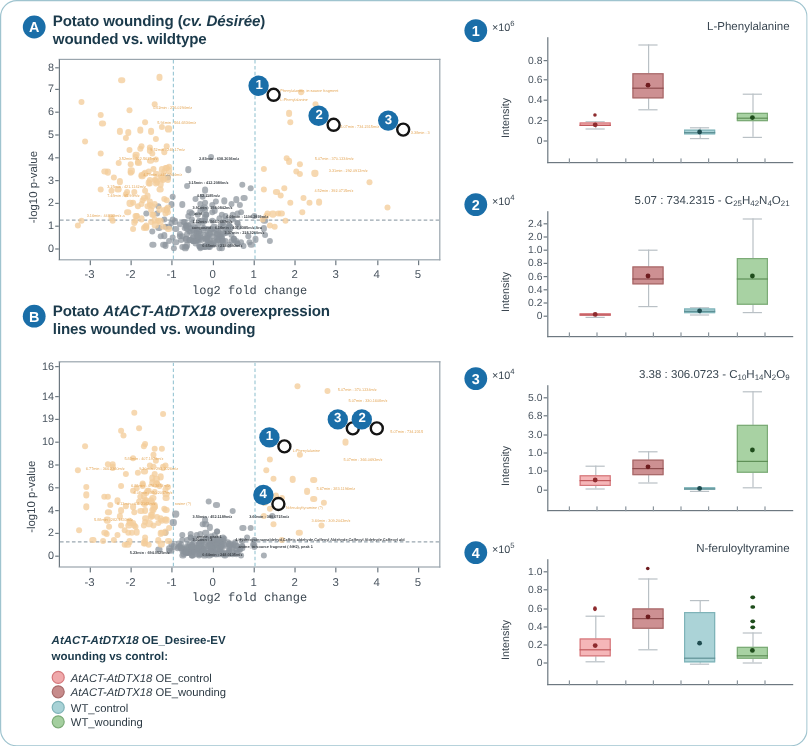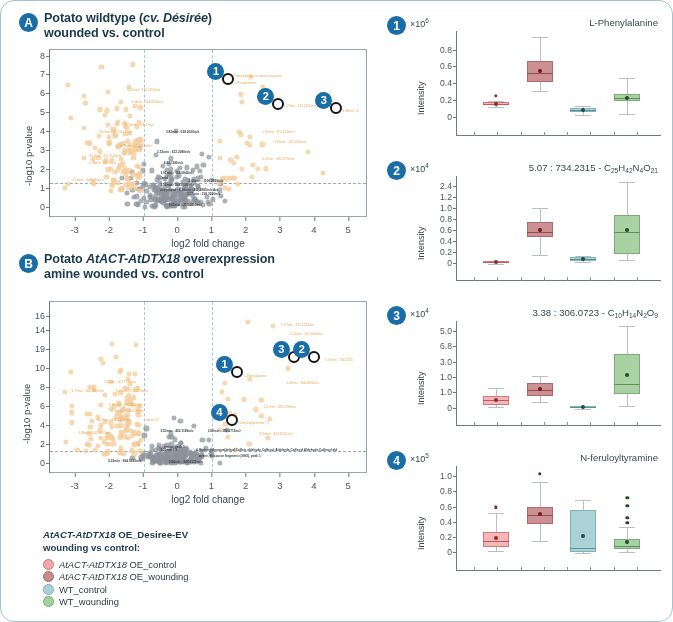--- a/index.html
+++ b/index.html
@@ -38,21 +38,21 @@
   .ytick{position:absolute;right:100%;margin-right:4px;font-size:9px;color:#4a5560;
          transform:translateY(-50%);white-space:nowrap;}
   .ytick::after{content:"";position:absolute;left:100%;top:50%;margin-left:1px;
                 width:3px;height:0;border-top:1px solid #6d7880;}
   .xtick{position:absolute;top:100%;margin-top:7px;font-size:9.5px;color:#4a5560;
          transform:translateX(-50%);}
   .xtick::before{content:"";position:absolute;left:50%;bottom:100%;margin-bottom:3px;
                  height:4px;width:0;border-left:1px solid #6d7880;}
   .ylabel{position:absolute;font-size:9.5px;color:#3b4650;white-space:nowrap;
           transform-origin:0 0;transform:rotate(-90deg);}
-  .xlabel{position:absolute;font-size:10px;color:#3b4650;text-align:center;}
+  .xlabel{position:absolute;font-size:10px;color:#3b4650;text-align:center;font-family:Liberation Mono, monospace;}
 
   
   .legend{position:absolute;}
   .legend-h{font-size:9.6px;font-weight:700;color:#1b3a4b;line-height:1.35;}
   .legend-h i{font-style:italic;}
   .lg-row{display:flex;align-items:center;gap:5px;margin-top:1.5px;}
   .lg-dot{width:9px;height:9px;border-radius:50%;flex:0 0 auto;}
   .lg-txt{font-size:9.4px;color:#2d3a44;}
   .lg-txt i{font-style:italic;}
   .bp-title{position:absolute;right:4px;top:0px;font-size:9.6px;color:#3a4752;
@@ -79,22 +79,22 @@
   .ylab-bp{position:absolute;font-size:9px;color:#3b4650;white-space:nowrap;
            transform-origin:0 0;transform:rotate(-90deg);}
 </style>
 </head>
 <body>
 
 <div class="figure">
 
   <div class="badge lg" style="left:18px;top:12px;">A</div>
   <div class="panel-title" style="left:43px;top:10px;width:300px;">
-    <span>Potato wildtype (</span><i>cv. Désirée</i><span>)</span><br>
-    <span>wounded vs. control</span>
+    <span>Potato wounding (</span><i>cv. Désirée</i><span>)</span><br>
+    <span>wounded vs. wildtype</span>
   </div>
   <div class="volcano" id="volcA" style="left:48px;top:48px;width:318px;height:168px;">
     <div class="vbox" id="volcA-box">
         <div class="vgrid" style="left: 94.0323px;"></div>
         <div class="vgrid" style="left: 162.419px;"></div>
         <div class="hgrid" style="top: 133.079px;"></div>
         <div class="pt g" style="left: 170.464px; top: 134.29px; width: 5.2px; height: 5.2px; opacity: 0.72;"></div>
         <div class="pt g" style="left: 113.246px; top: 152.873px; width: 5.2px; height: 5.2px; opacity: 0.72;"></div>
         <div class="pt g" style="left: 121.438px; top: 149.027px; width: 5.2px; height: 5.2px; opacity: 0.72;"></div>
         <div class="pt g" style="left: 105.102px; top: 137.634px; width: 5.2px; height: 5.2px; opacity: 0.72;"></div>
@@ -501,21 +501,21 @@
       <div class="ytick" style="top: 44.3596px;">6</div>
       <div class="ytick" style="top: 25.4831px;">7</div>
       <div class="ytick" style="top: 6.60674px;">8</div>
     </div>
   <div class="ylabel" style="left:22px;top:185px;">-log10 p-value</div>
   <div class="xlabel" style="left:48px;top:237px;width:318px;">log2 fold change</div>
 
   <div class="badge lg" style="left:18px;top:253px;">B</div>
   <div class="panel-title" style="left:43px;top:251px;width:310px;">
     <span>Potato </span><i>AtACT-AtDTX18</i><span> overexpression</span><br>
-    <span>amine wounded vs. control</span>
+    <span>lines wounded vs. wounding</span>
   </div>
   <div class="volcano" id="volcB" style="left:48px;top:300px;width:318px;height:172px;">
     <div class="vbox" id="volcB-box">
         <div class="vgrid" style="left: 94.0323px;"></div>
         <div class="vgrid" style="left: 162.419px;"></div>
         <div class="hgrid" style="top: 149.193px;"></div>
         <div class="pt g" style="left: 169.524px; top: 161.006px; width: 5.2px; height: 5.2px; opacity: 0.72;"></div>
         <div class="pt g" style="left: 130.478px; top: 159.345px; width: 5.2px; height: 5.2px; opacity: 0.72;"></div>
         <div class="pt g" style="left: 128.166px; top: 154.442px; width: 5.2px; height: 5.2px; opacity: 0.72;"></div>
         <div class="pt g" style="left: 124.128px; top: 115.965px; width: 5.2px; height: 5.2px; opacity: 0.72;"></div>
@@ -914,21 +914,21 @@
       <div class="xtick" style="left: 265px;">4</div>
       <div class="xtick" style="left: 299.194px;">5</div>
       <div class="ytick" style="top: 161.547px;">0</div>
       <div class="ytick" style="top: 142.541px;">2</div>
       <div class="ytick" style="top: 123.536px;">4</div>
       <div class="ytick" style="top: 104.53px;">6</div>
       <div class="ytick" style="top: 85.5249px;">8</div>
       <div class="ytick" style="top: 66.5193px;">10</div>
       <div class="ytick" style="top: 47.5138px;">19</div>
       <div class="ytick" style="top: 28.5083px;">14</div>
-      <div class="ytick" style="top: 15px;">16</div>
+      <div class="ytick" style="top: 4px;">16</div>
     </div>
   <div class="ylabel" style="left:20px;top:443px;">-log10 p-value</div>
   <div class="xlabel" style="left:48px;top:493px;width:318px;">log2 fold change</div>
 
   <div class="legend" style="left:42px;top:528px;">
     <div class="legend-h">
       <i>AtACT-AtDTX18</i><span> OE_Desiree-EV</span><br>
       <span>wounding vs control:</span>
     </div>
     <div id="legend-items" style="margin-top:4px;">
@@ -1003,21 +1003,21 @@
       <div class="bp-title" style="right: 14px; top: 161px; position: absolute;">5.07 : 734.2315 - C<sub>25</sub>H<sub>42</sub>N<sub>4</sub>O<sub>21</sub></div>
       <div class="bp-area" style="left: 455px; top: 175px; width: 205px; height: 105px;">
         <div class="bp-axis"></div>
         <div class="bp-xaxis"></div>
         <div class="bp-ytick" style="top: 86.6145px;">0</div>
         <div class="bp-ytick" style="top: 75.6506px;">0.2</div>
         <div class="bp-ytick" style="top: 64.6867px;">0.4</div>
         <div class="bp-ytick" style="top: 53.7229px;">0.6</div>
         <div class="bp-ytick" style="top: 42.759px;">0.8</div>
         <div class="bp-ytick" style="top: 31.7952px;">1.0</div>
-        <div class="bp-ytick" style="top: 20.8313px;">1.2</div>
+        <div class="bp-ytick" style="top: 20.8313px;">2.0</div>
         <div class="bp-ytick" style="top: 9.86747px;">2.4</div>
         <div class="bp-xt" style="left: 18px;"></div>
         <div class="bp-xt" style="left: 41.2895px;"></div>
         <div class="bp-xt" style="left: 64.5789px;"></div>
         <div class="bp-xt" style="left: 87.8684px;"></div>
         <div class="bp-xt" style="left: 111.158px;"></div>
         <div class="bp-xt" style="left: 134.447px;"></div>
         <div class="bp-xt" style="left: 157.737px;"></div>
         <div class="bp-xt" style="left: 181.026px;"></div>
         <div class="whisk" style="left: 39.875px; top: 84.9699px; height: 2.74096px;"></div>

